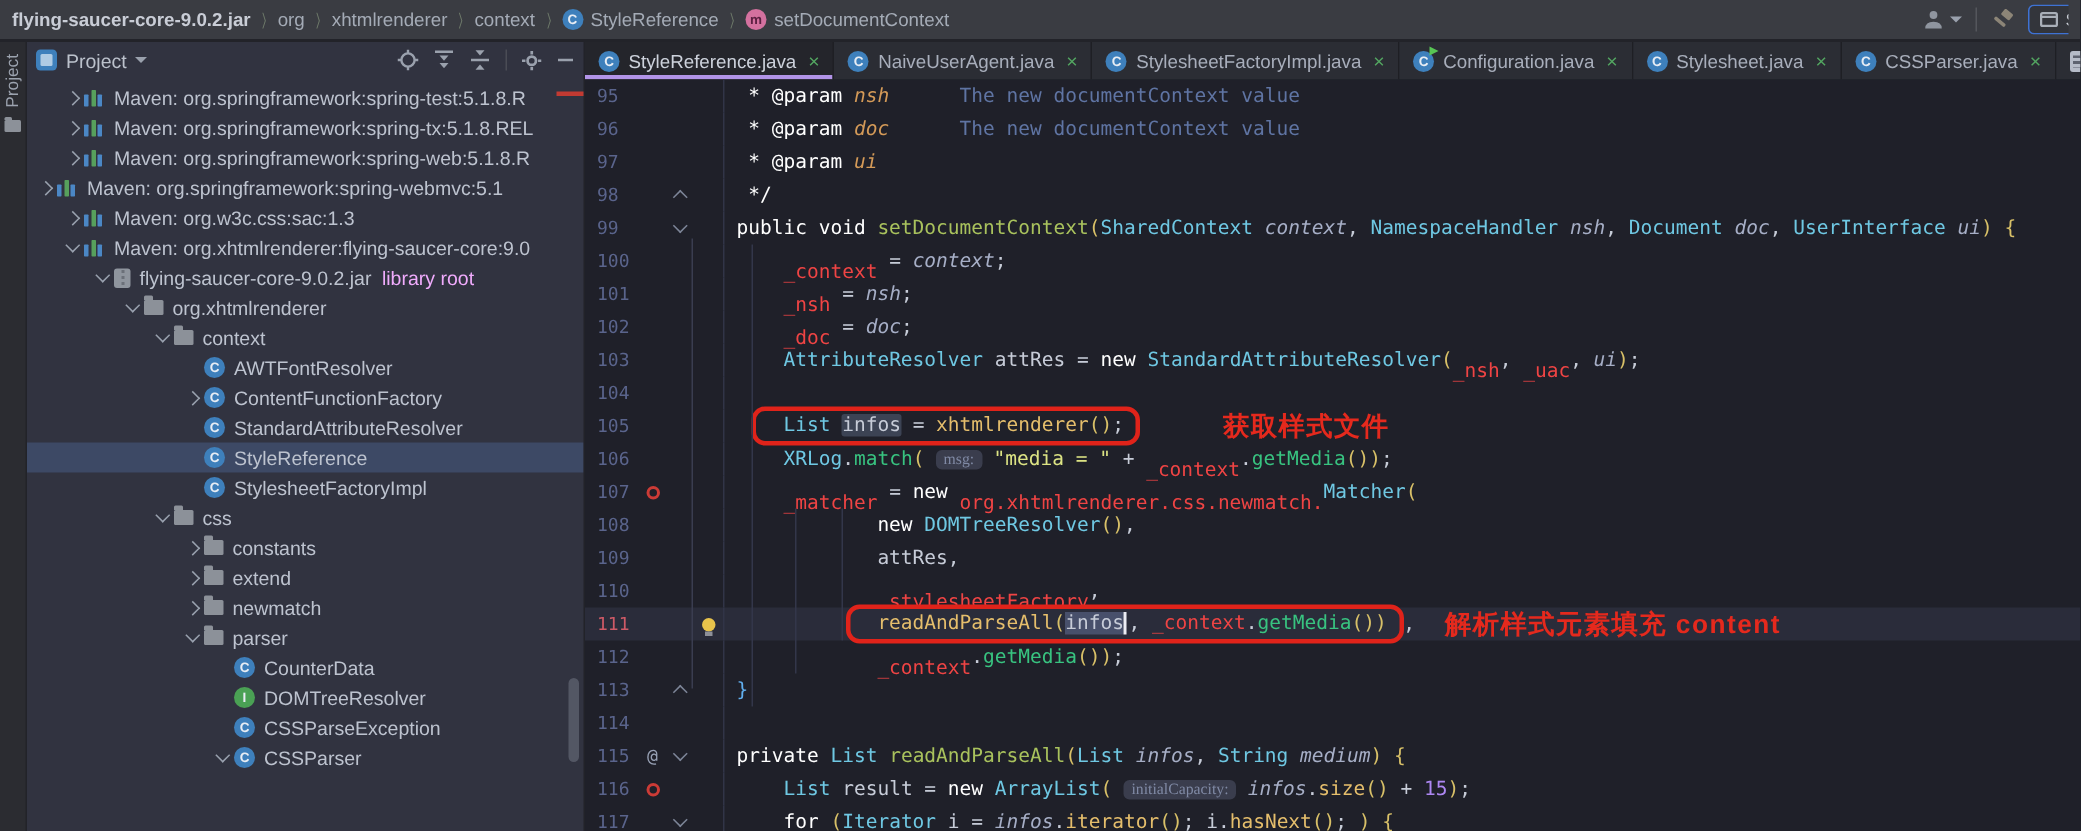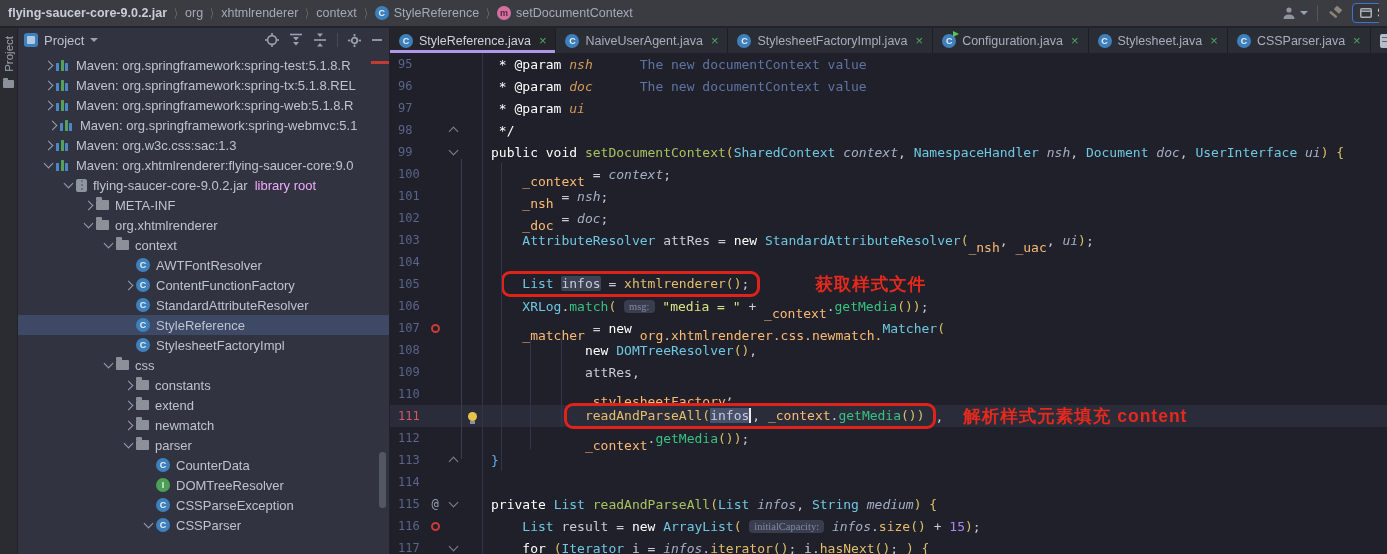--- a/index.html
+++ b/index.html
@@ -100,21 +100,21 @@
   .fold { width:7px; height:7px; border-right:1.6px solid #7D8598; border-bottom:1.6px solid #7D8598; }
   .fold.down { transform:rotate(45deg); margin-top:-3px; }
   .fold.up { transform:rotate(-135deg); margin-top:3px; }
   .gbulb { width:20px; flex:none; display:flex; justify-content:center; align-items:center; }
   .bulb { width:9px; height:9px; background:#E8C34B; border-radius:50%; position:relative; }
   .bulb::after { content:""; position:absolute; left:2px; top:9px; width:5px; height:3px; background:#8D9099; }
   .code-text { flex:1; align-self:stretch; display:flex; align-items:center; white-space:pre;
                border-left:1px solid #313447; padding-left:8px; font-size:13px; color:#C7CCD8; min-width:0; }
   .seg { white-space:pre; }
   .sd { color:#C7CCD8; } .sk { color:#ffffff; } .st { color:#6FC8E3; } .sm { color:#E5BE6C; }
-  .sg { color:#38C380; } .smd { color:#A9C25D; } .sf { color:#fdba74;margin-top:14px; }
+  .sg { color:#38C380; } .smd { color:#A9C25D; } .sf { color:#ef4444;margin-top:14px; }
   .sp { color:#A6AEC6; font-style:italic; } .ss { color:#DCE384; } .sn { color:#AD87F2; }
   .sc { color:#5F74A3; } .sdp { color:#D49A58; font-style:italic; } .sy { color:#D8C068; }
   .sb { color:#61AFEF; }
   .hl-word { background:#3C4354; border-radius:2px; }
   .hl-sel { background:#48506B; }
   .caret { display:inline-block; width:0; height:15px; border-left:2px solid #ECEDF4;
            vertical-align:text-bottom; margin:0 1px 0 0; }
   .inlay { background:#3A3D4D; color:#808AA5; font-size:10.5px; border-radius:4px; padding:1px 5px;
            font-family:Liberation Serif, serif; }
   .red-box { display:inline-block; border:3px solid #E0231A; border-radius:9px;
@@ -250,21 +250,21 @@
           <span class="chev-slot">
             <span class="chev closed"></span>
           </span>
           <span class="ic-maven tree-icon">
             <i></i>
             <i></i>
             <i></i>
           </span>
           <span>Maven: org.springframework:spring-web:5.1.8.R</span>
         </div>
-        <div class="tree-row" style="padding-left: 26px;">
+        <div class="tree-row" style="padding-left: 4px;">
           <span class="chev-slot">
             <span class="chev closed"></span>
           </span>
           <span class="ic-maven tree-icon">
             <i></i>
             <i></i>
             <i></i>
           </span>
           <span>Maven: org.springframework:spring-webmvc:5.1</span>
         </div>
@@ -290,27 +290,20 @@
           </span>
           <span>Maven: org.xhtmlrenderer:flying-saucer-core:9.0</span>
         </div>
         <div class="tree-row" style="padding-left: 42px;">
           <span class="chev-slot">
             <span class="chev open"></span>
           </span>
           <span class="ic-zip tree-icon"></span>
           <span>flying-saucer-core-9.0.2.jar</span>
           <span class="tree-suffix">library root</span>
-        </div>
-        <div class="tree-row" style="padding-left: 62px;">
-          <span class="chev-slot">
-            <span class="chev closed"></span>
-          </span>
-          <span class="ic-folder tree-icon"></span>
-          <span>META-INF</span>
         </div>
         <div class="tree-row" style="padding-left: 62px;">
           <span class="chev-slot">
             <span class="chev open"></span>
           </span>
           <span class="ic-folder tree-icon"></span>
           <span>org.xhtmlrenderer</span>
         </div>
         <div class="tree-row" style="padding-left: 82px;">
           <span class="chev-slot">

